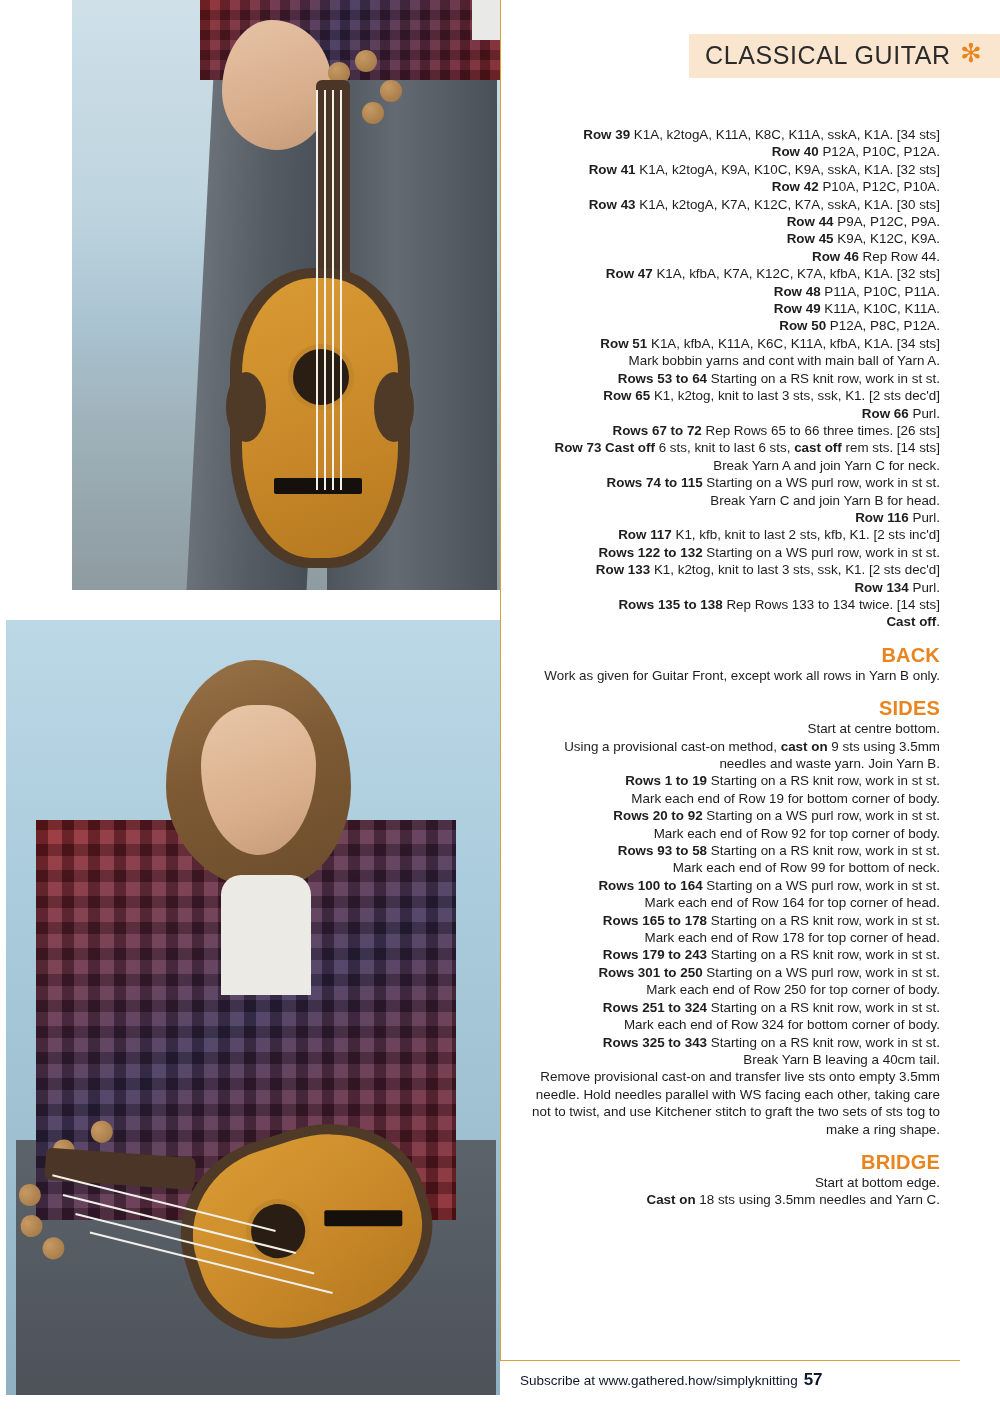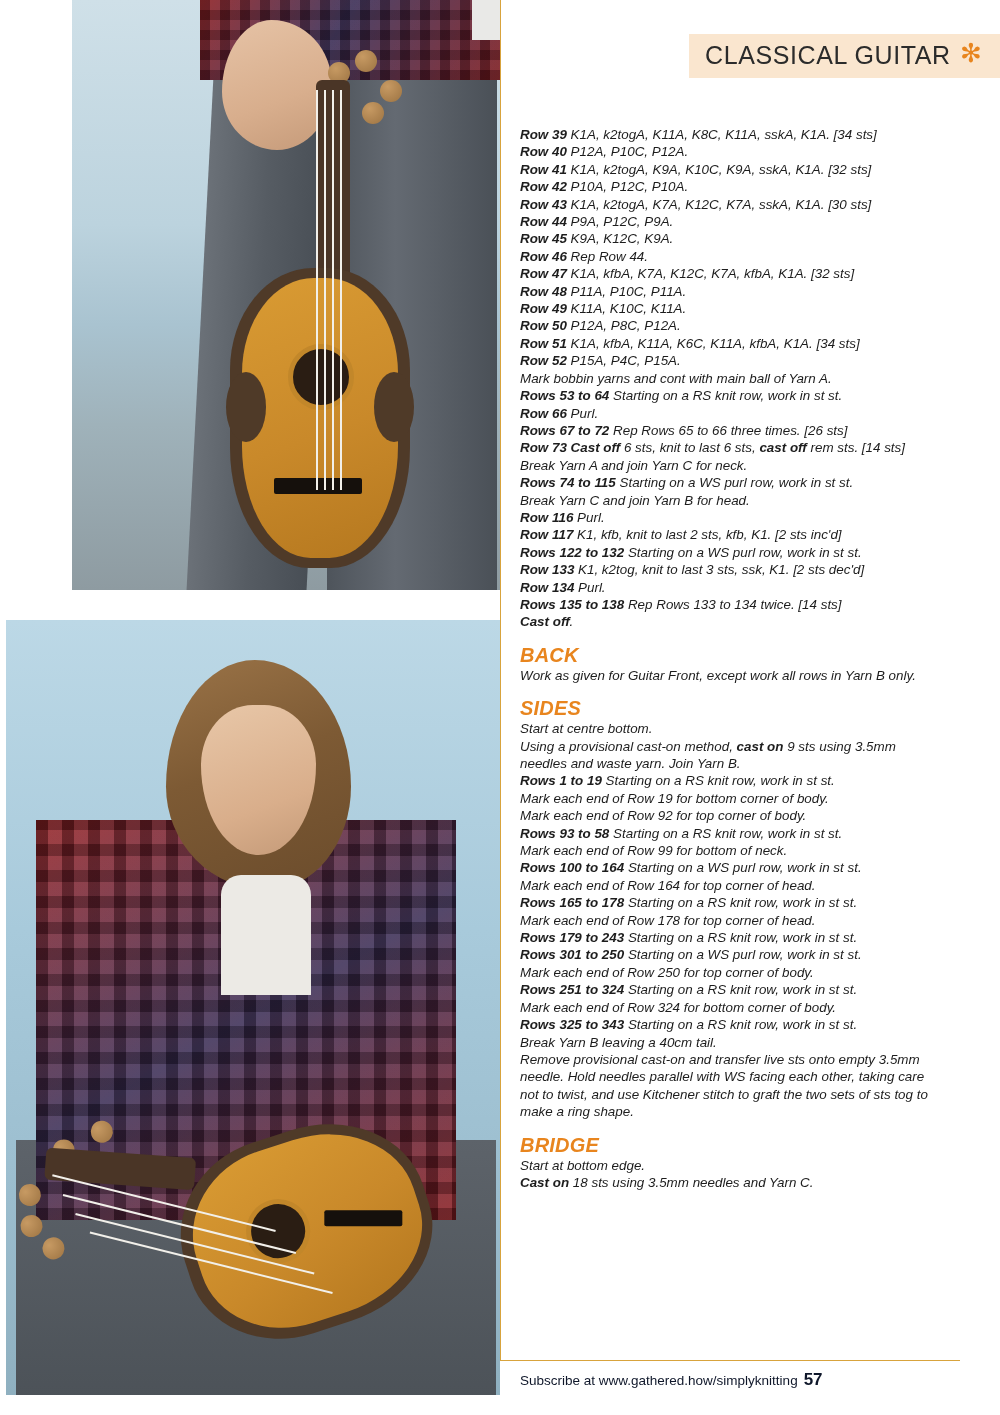--- a/index.html
+++ b/index.html
@@ -176,20 +176,21 @@
     background: #d8a33c;
   }
 
   
   .text-col {
     position: absolute;
     left: 520px;
     top: 0;
     width: 440px;
     height: 1116px;
+    text-align: right;
   }
 
   .header-band {
     position: absolute;
     left: 169px;
     top: 34px;
     width: 371px;
     height: 44px;
     background: #fae6cf;
   }
@@ -213,21 +214,20 @@
   }
 
   .body-text {
     position: absolute;
     left: 0;
     top: 126px;
     width: 420px;
     font-size: 13.4px;
     line-height: 17.4px;
     color: #1d1d1d;
-    font-style: italic;
   }
   .body-text p {
     margin: 0;
   }
   .b { font-weight: bold; }
 
   .section-head {
     color: #e8851e;
     font-size: 20px;
     font-weight: bold;
@@ -335,23 +335,23 @@
     <p><span class="b">Row 42</span><span> P10A, P12C, P10A.</span></p>
     <p><span class="b">Row 43</span><span> K1A, k2togA, K7A, K12C, K7A, sskA, K1A. [30 sts]</span></p>
     <p><span class="b">Row 44</span><span> P9A, P12C, P9A.</span></p>
     <p><span class="b">Row 45</span><span> K9A, K12C, K9A.</span></p>
     <p><span class="b">Row 46</span><span> Rep Row 44.</span></p>
     <p><span class="b">Row 47</span><span> K1A, kfbA, K7A, K12C, K7A, kfbA, K1A. [32 sts]</span></p>
     <p><span class="b">Row 48</span><span> P11A, P10C, P11A.</span></p>
     <p><span class="b">Row 49</span><span> K11A, K10C, K11A.</span></p>
     <p><span class="b">Row 50</span><span> P12A, P8C, P12A.</span></p>
     <p><span class="b">Row 51</span><span> K1A, kfbA, K11A, K6C, K11A, kfbA, K1A. [34 sts]</span></p>
-    <p><span class="b">Row 52</span><span> P15A, P4C, P15A.</span></p>
     <p><span>Mark bobbin yarns and cont with main ball of Yarn A.</span></p>
     <p><span class="b">Rows 53 to 64</span><span> Starting on a RS knit row, work in st st.</span></p>
+    <p><span class="b">Row 65</span><span> K1, k2tog, knit to last 3 sts, ssk, K1. [2 sts dec'd]</span></p>
     <p><span class="b">Row 66</span><span> Purl.</span></p>
     <p><span class="b">Rows 67 to 72</span><span> Rep Rows 65 to 66 three times. [26 sts]</span></p>
     <p><span class="b">Row 73 Cast off</span><span> 6 sts, knit to last 6 sts, </span><span class="b">cast off</span><span> rem sts. [14 sts]</span></p>
     <p><span>Break Yarn A and join Yarn C for neck.</span></p>
     <p><span class="b">Rows 74 to 115</span><span> Starting on a WS purl row, work in st st.</span></p>
     <p><span>Break Yarn C and join Yarn B for head.</span></p>
     <p><span class="b">Row 116</span><span> Purl.</span></p>
     <p><span class="b">Row 117</span><span> K1, kfb, knit to last 2 sts, kfb, K1. [2 sts inc'd]</span></p>
     <p><span class="b">Rows 122 to 132</span><span> Starting on a WS purl row, work in st st.</span></p>
     <p><span class="b">Row 133</span><span> K1, k2tog, knit to last 3 sts, ssk, K1. [2 sts dec'd]</span></p>
@@ -361,20 +361,21 @@
 
     <div class="section-head">BACK</div>
     <p>Work as given for Guitar Front, except work all rows in Yarn B only.</p>
 
     <div class="section-head">SIDES</div>
     <p>Start at centre bottom.</p>
     <p><span>Using a provisional cast-on method, </span><span class="b">cast on</span><span> 9 sts using 3.5mm needles and waste yarn. Join Yarn B.</span></p>
 
     <p><span class="b">Rows 1 to 19</span><span> Starting on a RS knit row, work in st st.</span></p>
     <p><span>Mark each end of Row 19 for bottom corner of body.</span></p>
+    <p><span class="b">Rows 20 to 92</span><span> Starting on a WS purl row, work in st st.</span></p>
     <p><span>Mark each end of Row 92 for top corner of body.</span></p>
     <p><span class="b">Rows 93 to 58</span><span> Starting on a RS knit row, work in st st.</span></p>
     <p><span>Mark each end of Row 99 for bottom of neck.</span></p>
     <p><span class="b">Rows 100 to 164</span><span> Starting on a WS purl row, work in st st.</span></p>
     <p><span>Mark each end of Row 164 for top corner of head.</span></p>
     <p><span class="b">Rows 165 to 178</span><span> Starting on a RS knit row, work in st st.</span></p>
     <p><span>Mark each end of Row 178 for top corner of head.</span></p>
     <p><span class="b">Rows 179 to 243</span><span> Starting on a RS knit row, work in st st.</span></p>
     <p><span class="b">Rows 301 to 250</span><span> Starting on a WS purl row, work in st st.</span></p>
     <p><span>Mark each end of Row 250 for top corner of body.</span></p>

